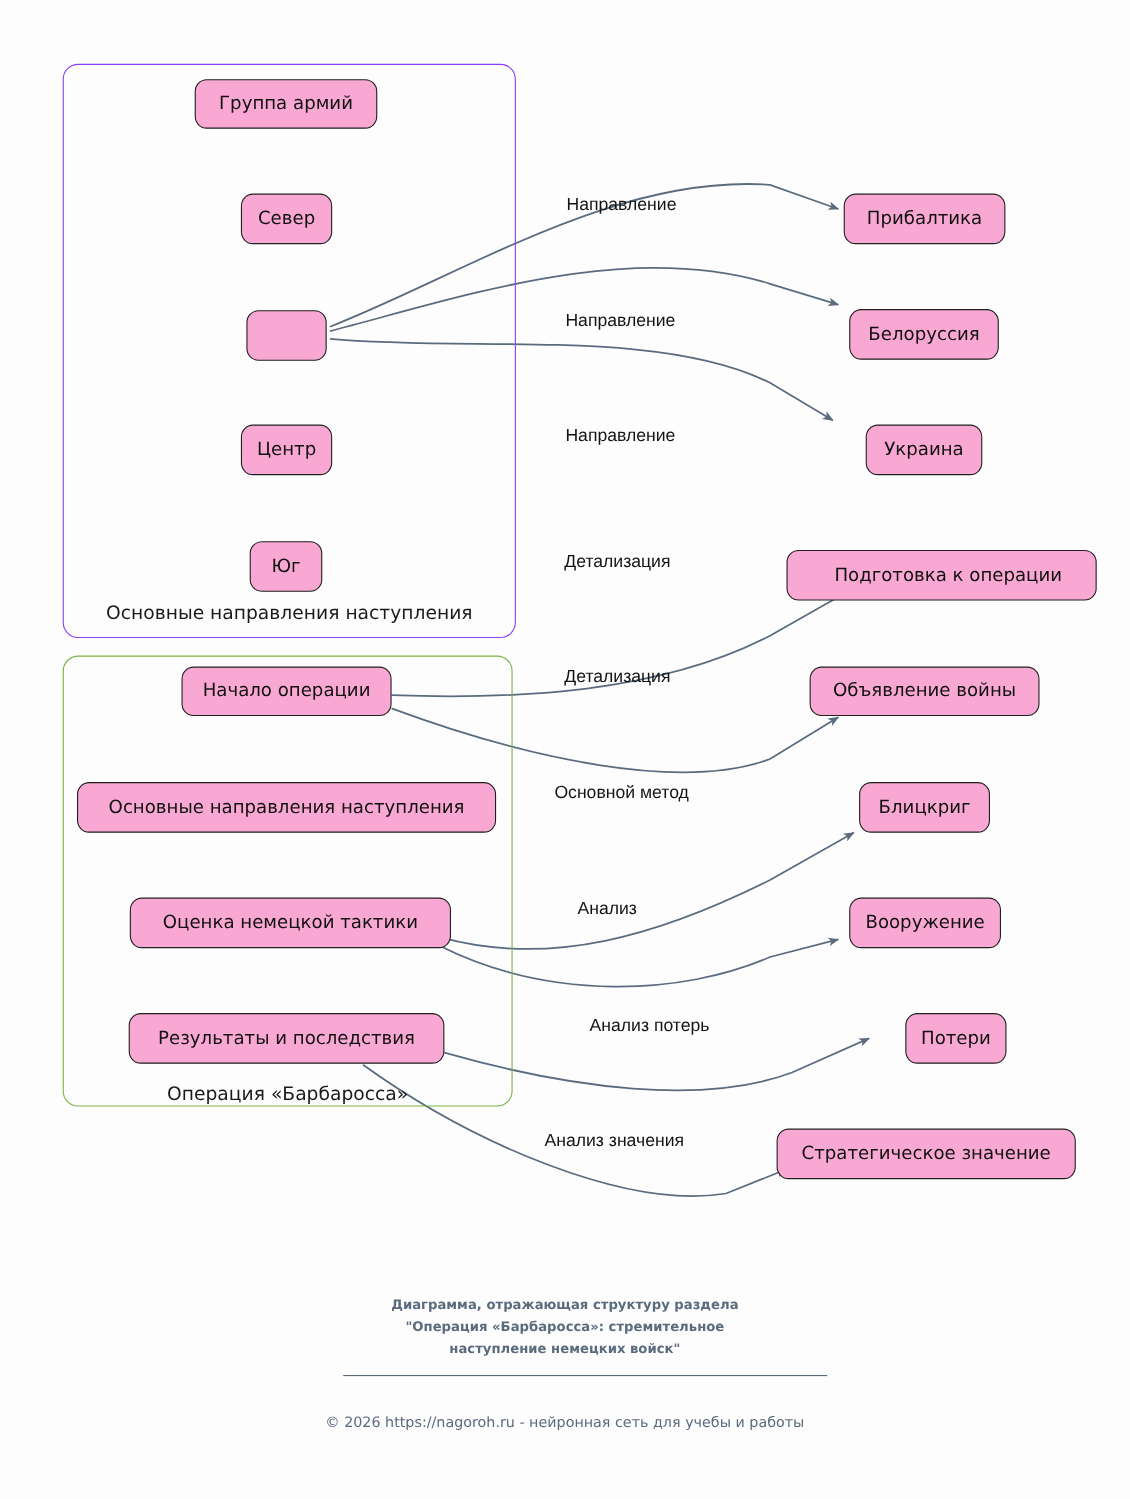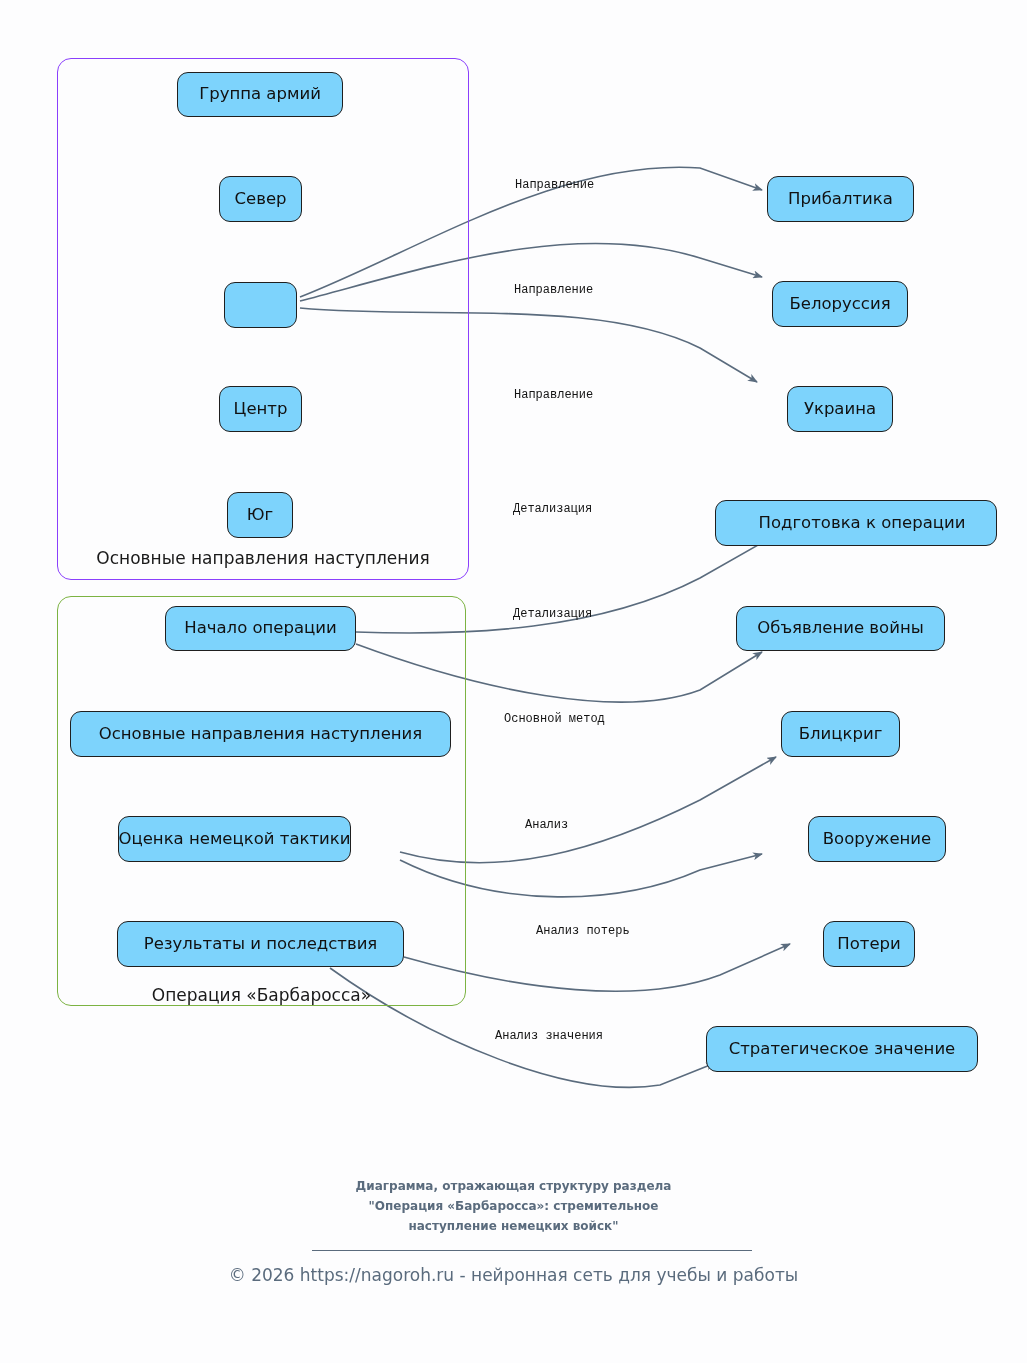--- a/index.html
+++ b/index.html
@@ -37,35 +37,35 @@
     font-size: 17px;
     color: #1a1a1a;
     white-space: nowrap;
     text-align: center;
   }
   .node {
     position: absolute;
     box-sizing: border-box;
     border: 1.5px solid #1f1f1f;
     border-radius: 11px;
-    background: #7dd3fc;
+    background: #f9a8d4;
     display: flex;
     align-items: center;
     justify-content: center;
     font-family: "DejaVu Sans", sans-serif;
     font-size: 16.5px;
     color: #111111;
     white-space: nowrap;
     line-height: 1;
     text-align: center;
   }
   .edge-label {
     position: absolute;
-    font-family: Liberation Mono, monospace;
-    font-size: 12px;
+    font-family: Liberation Sans, sans-serif;
+    font-size: 16px;
     color: #141414;
     white-space: nowrap;
     background: transparent;
   }
   .footer-title {
     position: absolute;
     left: 0;
     width: 1027px;
     text-align: center;
     font-family: "DejaVu Sans", sans-serif;
@@ -78,22 +78,23 @@
     position: absolute;
     height: 1px;
     background: #5a6b7d;
   }
   .footer-credit {
     position: absolute;
     left: 0;
     width: 1027px;
     text-align: center;
     font-family: "DejaVu Sans", sans-serif;
-    font-size: 17px;
+    font-size: 13px;
     color: #5a6b7d;
+    margin-top: 21px;
   }
 </style>
 </head>
 <body>
 
 <div id="canvas">
 
   <svg class="edge-layer" viewBox="0 0 1027 1363">
     <defs>
       <marker id="arrowhead" markerWidth="10" markerHeight="8" refX="9" refY="4" orient="auto" markerUnits="userSpaceOnUse">
@@ -132,31 +133,31 @@
   <div class="node" style="left:767px; top:176px; width:147px; height:46px;">Прибалтика</div>
 
   <div class="node" style="left:772px; top:281px; width:136px; height:46px;">Белоруссия</div>
 
   <div class="node" style="left:787px; top:386px; width:106px; height:46px;">Украина</div>
 
   <div class="node" style="left:165px; top:606px; width:191px; height:45px;">Начало операции</div>
 
   <div class="node" style="left:70px; top:711px; width:381px; height:46px;">Основные направления наступления</div>
 
-  <div class="node" style="left:118px; top:816px; width:233px; height:46px;">Оценка немецкой тактики</div>
+  <div class="node" style="left:118px; top:816px; width:292px; height:46px;">Оценка немецкой тактики</div>
 
   <div class="node" style="left:117px; top:921px; width:287px; height:46px;">Результаты и последствия</div>
 
   <div class="node" style="left:715px; top:500px; width:282px; height:46px;padding-left:12px;">Подготовка к операции</div>
 
   <div class="node" style="left:736px; top:606px; width:209px; height:45px;">Объявление войны</div>
 
   <div class="node" style="left:781px; top:711px; width:119px; height:46px;">Блицкриг</div>
 
-  <div class="node" style="left:808px; top:816px; width:138px; height:46px;">Вооружение</div>
+  <div class="node" style="left:772px; top:816px; width:138px; height:46px;">Вооружение</div>
 
   <div class="node" style="left:794px; top:921px; width:92px; height:46px;margin-left:29px;">Потери</div>
 
   <div class="node" style="left:706px; top:1026px; width:272px; height:46px;">Стратегическое значение</div>
 
   <div class="edge-label" style="left:515px; top:178px;">Направление</div>
 
   <div class="edge-label" style="left:514px; top:283px;">Направление</div>
 
   <div class="edge-label" style="left:514px; top:388px;">Направление</div>

